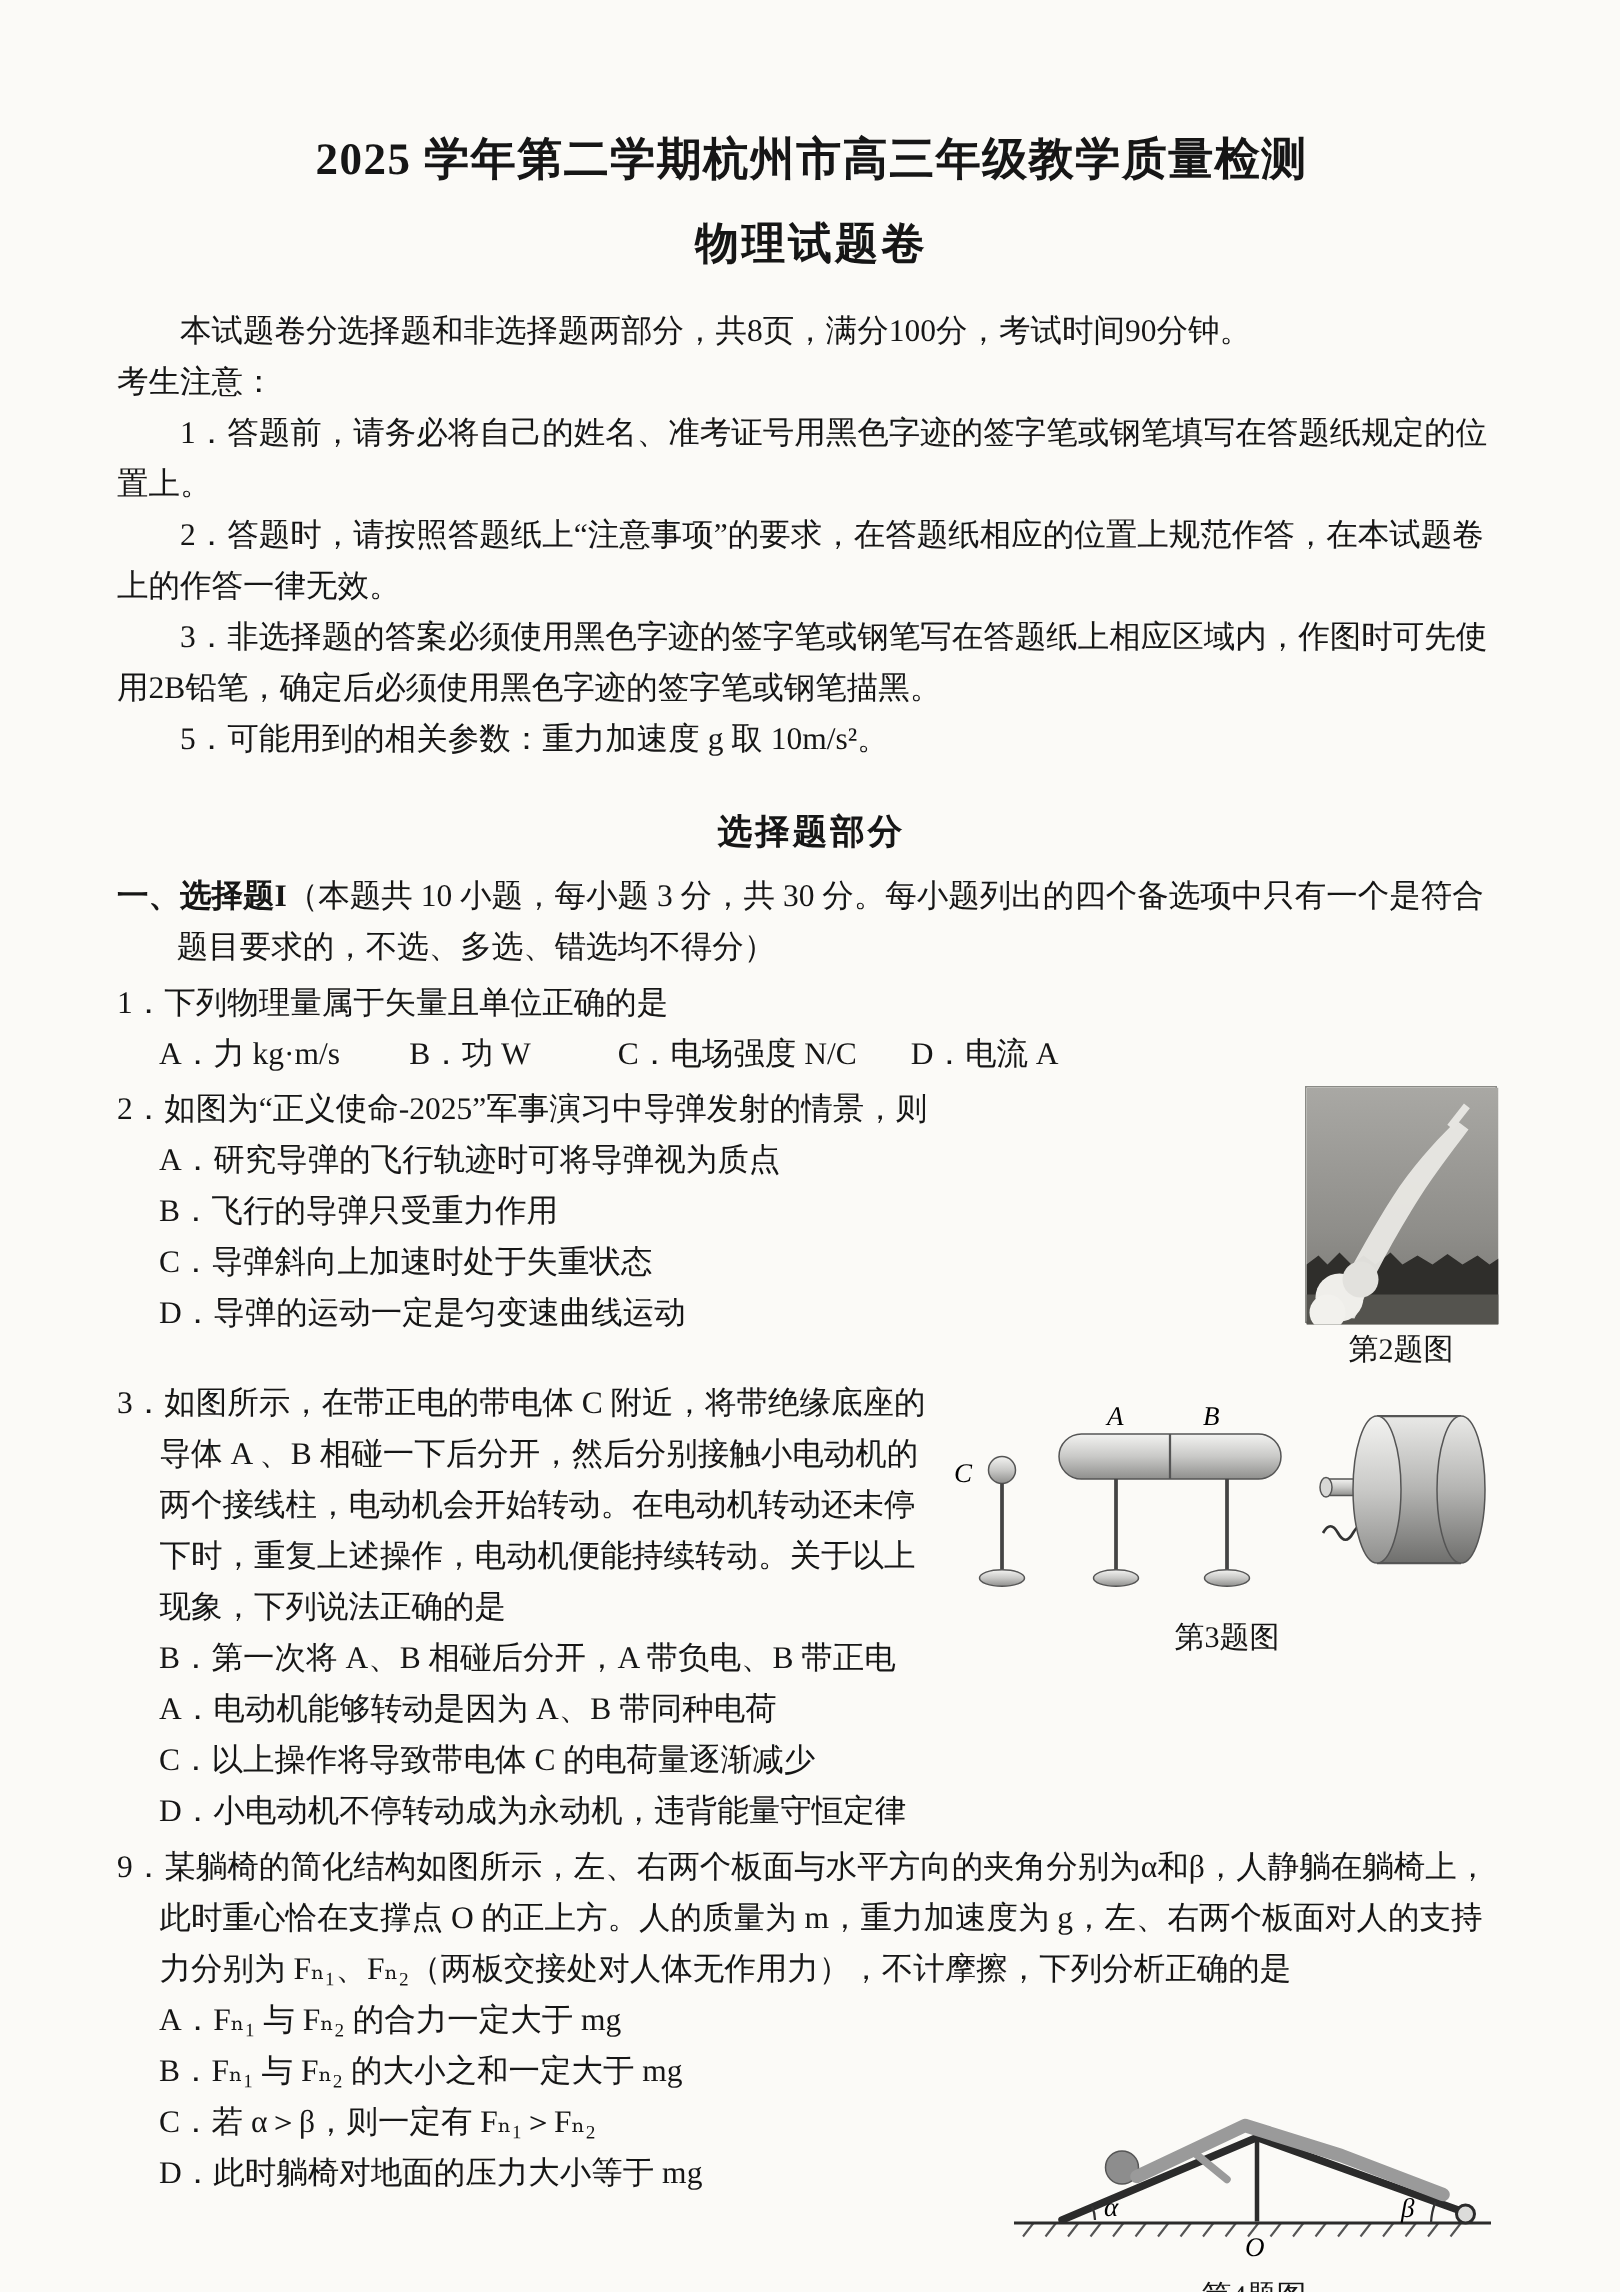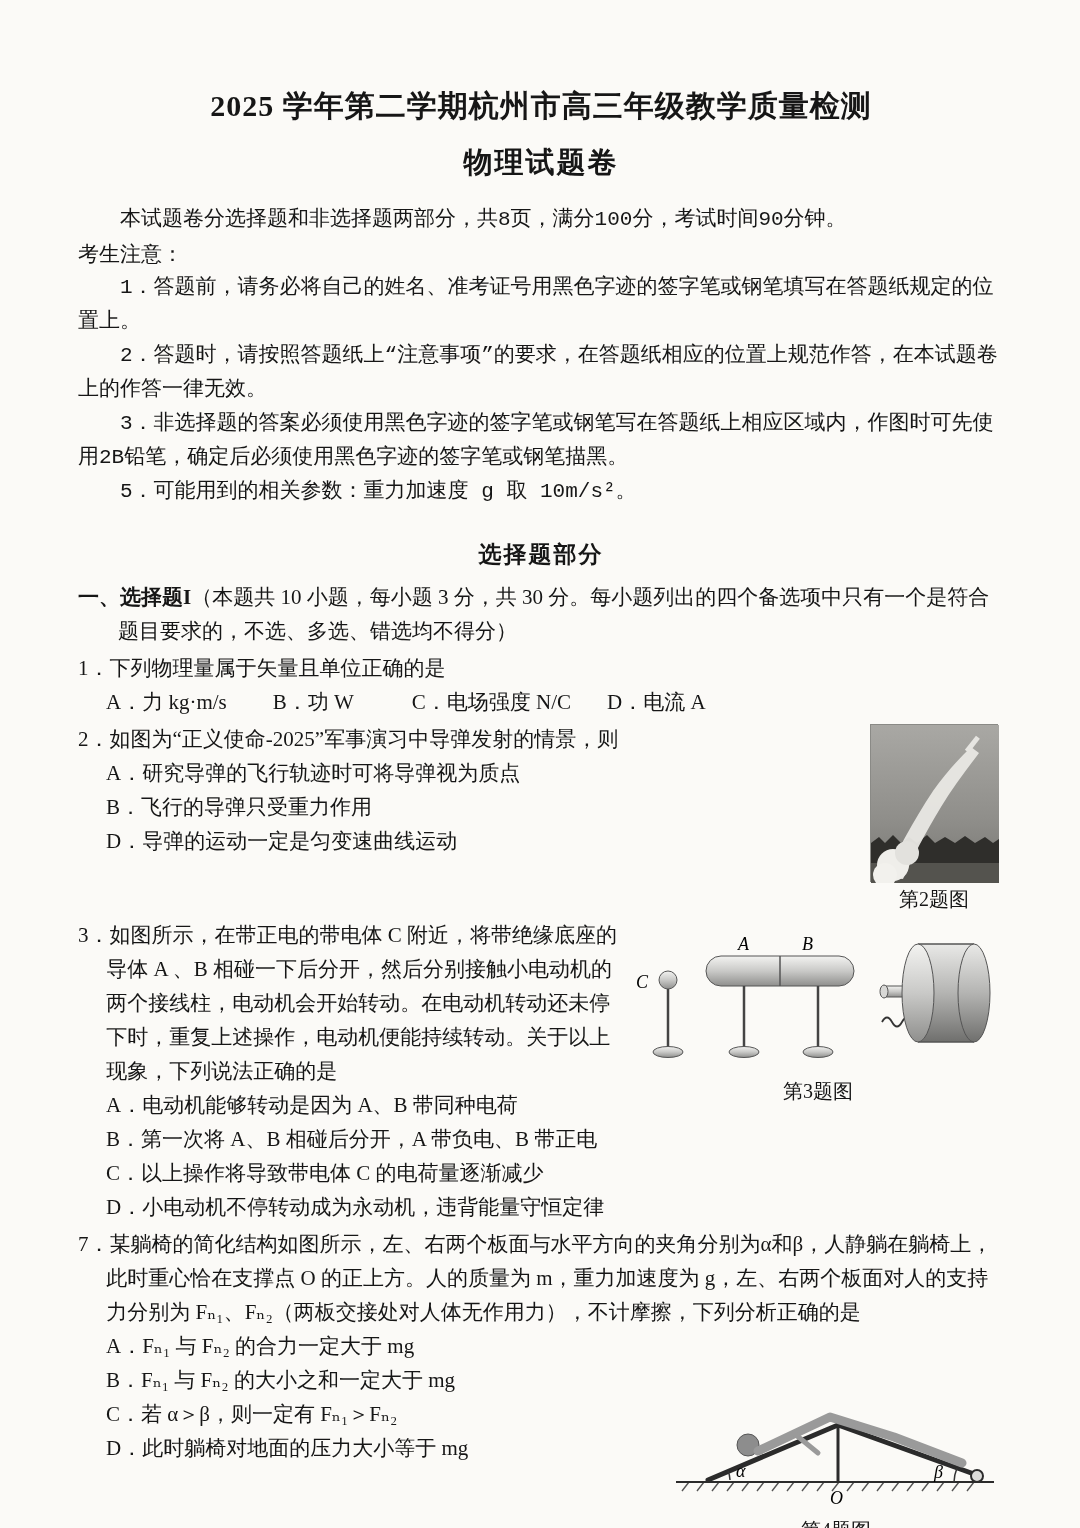--- a/index.html
+++ b/index.html
@@ -9,21 +9,21 @@
     color:#161616;
     font-family:"Liberation Serif","DejaVu Serif",serif;
     overflow:hidden;
   }
   .page { width:1080px; height:1528px; padding:86px 76px 0 78px; }
 
   .title { text-align:center; font-size:30px; font-weight:700; letter-spacing:1px; }
   .subtitle { text-align:center; font-size:29px; font-weight:700; margin-top:16px; letter-spacing:2px; }
 
   p, .opt { font-size:21px; line-height:1.62; }
-  .indent { text-indent:2em;font-family:Liberation Mono, monospace; }
+  .indent { text-indent:2em; }
   .intro { margin-top:20px; }
 
   .part-heading { text-align:center; font-size:23px; font-weight:700; margin:30px 0 10px; letter-spacing:2px; }
 
   .section-head { font-size:21px; line-height:1.62; padding-left:1.9em; text-indent:-1.9em; }
   .section-head b { font-weight:700; }
 
   .question { margin-top:3px; display:flow-root; }
   .stem { padding-left:1.35em; text-indent:-1.35em; }
   .opts { padding-left:28px; }
@@ -95,20 +95,21 @@
           <circle cx="14" cy="150" r="12" fill="#f2f1ed"></circle>
           <rect x="99" y="10" width="5" height="18" transform="rotate(38 101 19)" fill="#e6e5e1"></rect>
         </svg>
       </div>
       <div class="fig-caption">第2题图</div>
     </div>
     <p class="stem">2．如图为“正义使命-2025”军事演习中导弹发射的情景，则</p>
     <div class="opts">
       <p class="opt">A．研究导弹的飞行轨迹时可将导弹视为质点</p>
       <p class="opt">B．飞行的导弹只受重力作用</p>
+      <p class="opt">C．导弹斜向上加速时处于失重状态</p>
       <p class="opt">D．导弹的运动一定是匀变速曲线运动</p>
     </div>
   </div>
 
   <div class="question">
     <div class="fig fig-q3 diagram">
       <svg viewBox="0 0 372 150" width="372" height="150">
         <defs>
           <linearGradient id="metal" x1="0" y1="0" x2="0" y2="1">
             <stop offset="0" stop-color="#f3f3f1"></stop>
@@ -144,29 +145,29 @@
           <line x1="40" y1="14" x2="96" y2="14" stroke="#555" stroke-width="1.5"></line>
           <line x1="40" y1="112" x2="96" y2="112" stroke="#555" stroke-width="1.5"></line>
           <ellipse cx="96" cy="63" rx="16" ry="49" fill="url(#metal2)" stroke="#555"></ellipse>
           <ellipse cx="40" cy="63" rx="16" ry="49" fill="url(#metal)" stroke="#555"></ellipse>
         </g>
       </svg>
       <div class="fig-caption">第3题图</div>
     </div>
     <p class="stem">3．如图所示，在带正电的带电体 C 附近，将带绝缘底座的导体 A 、B 相碰一下后分开，然后分别接触小电动机的两个接线柱，电动机会开始转动。在电动机转动还未停下时，重复上述操作，电动机便能持续转动。关于以上现象，下列说法正确的是</p>
     <div class="opts">
+      <p class="opt">B．第一次将 A、B 相碰后分开，A 带负电、B 带正电</p>
       <p class="opt">A．电动机能够转动是因为 A、B 带同种电荷</p>
-      <p class="opt">B．第一次将 A、B 相碰后分开，A 带负电、B 带正电</p>
       <p class="opt">C．以上操作将导致带电体 C 的电荷量逐渐减少</p>
       <p class="opt">D．小电动机不停转动成为永动机，违背能量守恒定律</p>
     </div>
   </div>
 
   <div class="question">
-    <p class="stem">7．某躺椅的简化结构如图所示，左、右两个板面与水平方向的夹角分别为α和β，人静躺在躺椅上，此时重心恰在支撑点 O 的正上方。人的质量为 m，重力加速度为 g，左、右两个板面对人的支持力分别为 Fₙ₁、Fₙ₂（两板交接处对人体无作用力），不计摩擦，下列分析正确的是</p>
+    <p class="stem">9．某躺椅的简化结构如图所示，左、右两个板面与水平方向的夹角分别为α和β，人静躺在躺椅上，此时重心恰在支撑点 O 的正上方。人的质量为 m，重力加速度为 g，左、右两个板面对人的支持力分别为 Fₙ₁、Fₙ₂（两板交接处对人体无作用力），不计摩擦，下列分析正确的是</p>
     <div class="fig fig-q4 diagram">
       <svg viewBox="0 0 336 182" width="336" height="182">
 
         <path d="M14 160 l7 -9 m8 9 l7 -9 m8 9 l7 -9 m8 9 l7 -9 m8 9 l7 -9 m8 9 l7 -9 m8 9 l7 -9 m8 9 l7 -9 m8 9 l7 -9 m8 9 l7 -9 m8 9 l7 -9 m8 9 l7 -9 m8 9 l7 -9 m8 9 l7 -9 m8 9 l7 -9 m8 9 l7 -9 m8 9 l7 -9 m8 9 l7 -9 m8 9 l7 -9 m8 9 l7 -9" stroke="#555" stroke-width="1.4" fill="none"></path>
         <line x1="8" y1="151" x2="326" y2="151" stroke="#2b2b2b" stroke-width="2"></line>
 
         <line x1="40" y1="149" x2="170" y2="94" stroke="#2b2b2b" stroke-width="5" stroke-linecap="round"></line>
         <line x1="170" y1="94" x2="306" y2="143" stroke="#2b2b2b" stroke-width="5" stroke-linecap="round"></line>
         <line x1="170" y1="94" x2="170" y2="150" stroke="#2b2b2b" stroke-width="3"></line>
         <circle cx="309" cy="145" r="6" fill="#dcdcda" stroke="#2b2b2b" stroke-width="2"></circle>

